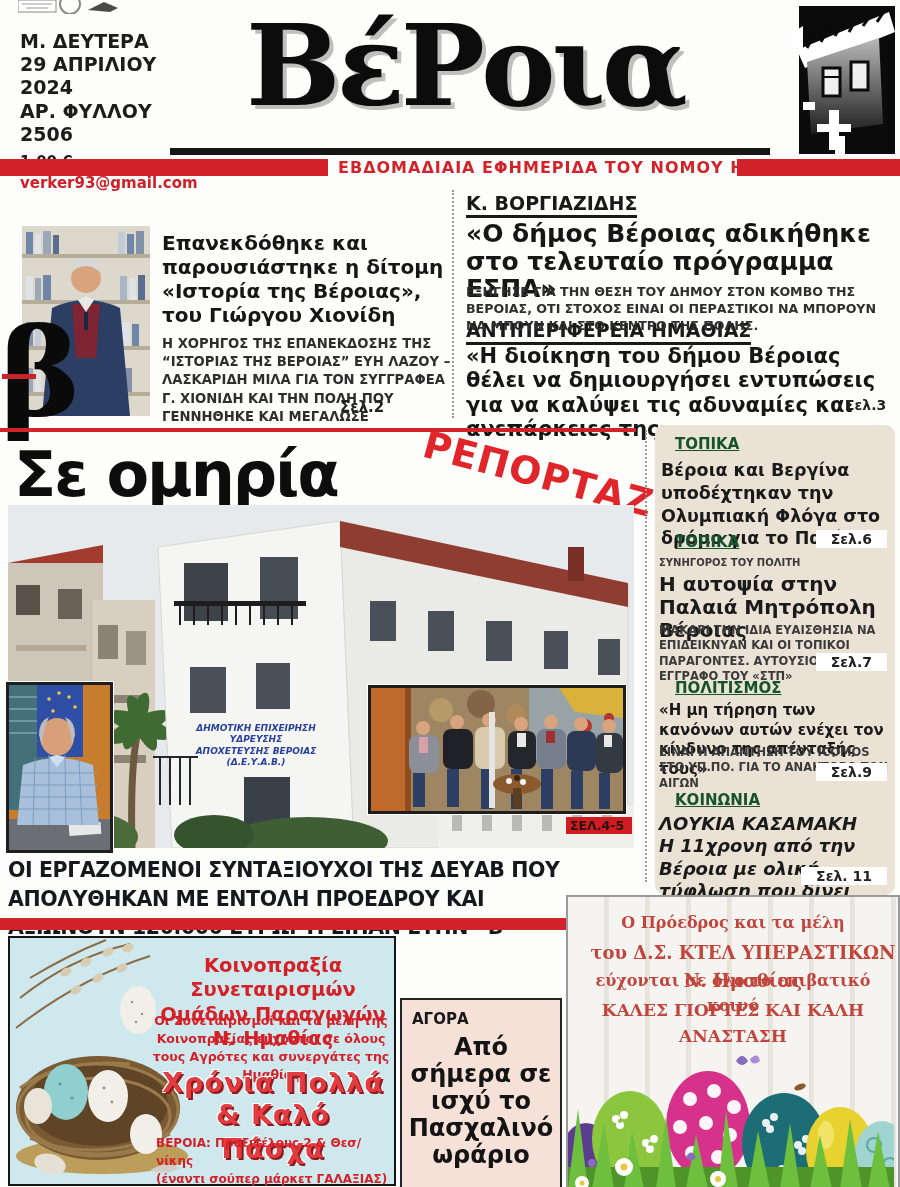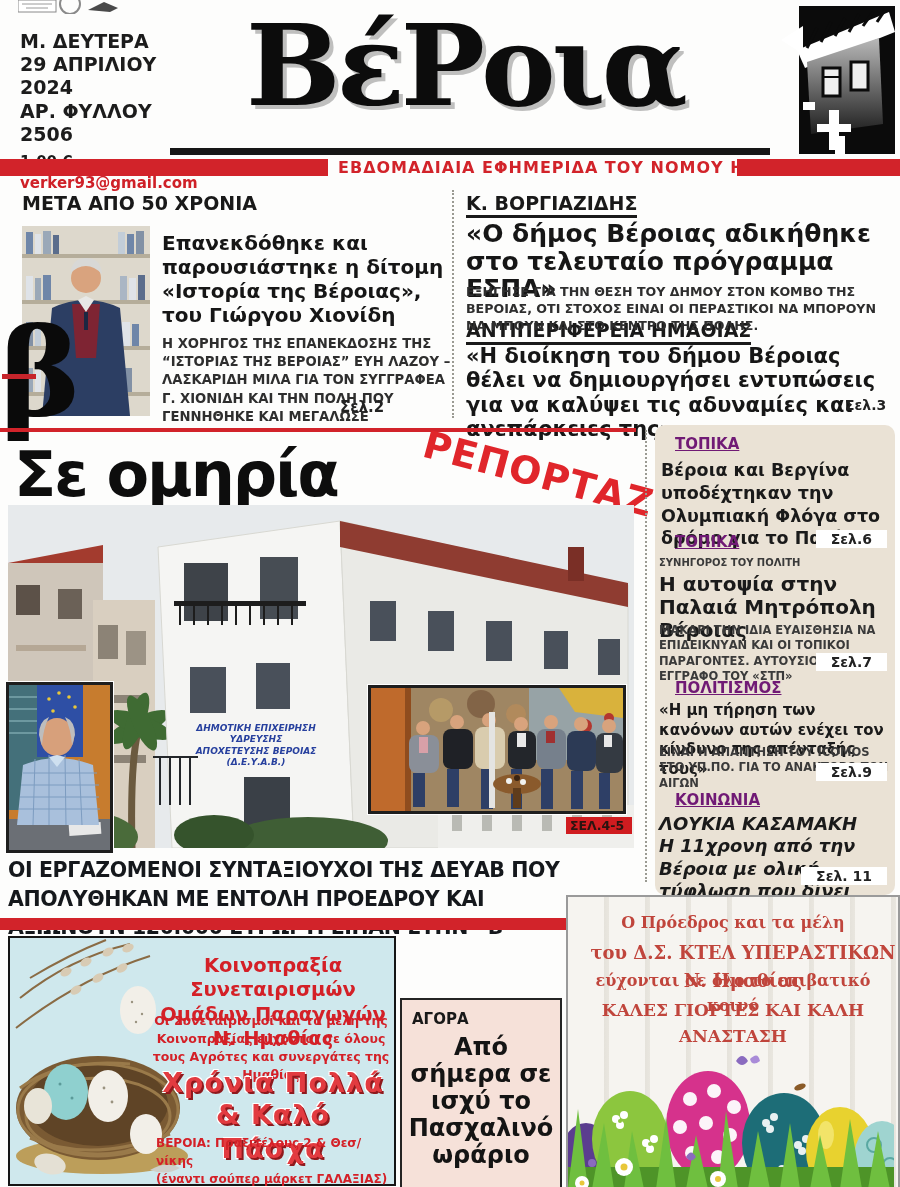--- a/index.html
+++ b/index.html
@@ -22,21 +22,21 @@
   .hl{font-weight:800;color:#161616;}
   .deck{font-weight:700;color:#2e2e2e;}
   .pg{font-weight:800;color:#222;}
   .dotv{border-left:2px dotted #9a9a92;}
   .stamp{color:#e0262b;font-weight:800;font-size:38px;letter-spacing:1px;transform:rotate(15deg);}
   .mainhl{font-weight:900;font-size:62px;letter-spacing:-2px;color:#0d0d0d;}
   .caption{font-weight:800;font-size:20.5px;line-height:1.4;letter-spacing:-0.4px;color:#15181c;}
   .redbar{background:#d2232a;}
   
   .sidebar{background:#eae2d5;border-radius:10px;}
-  .tag{color:#701a75;font-weight:800;font-size:15px;text-decoration:underline;}
+  .tag{color:#14532d;font-weight:800;font-size:15px;text-decoration:underline;}
   .sb-t1{font-weight:800;font-size:17.5px;line-height:1.3;color:#1a1a1a;}
   .sb-t2{font-weight:800;font-size:20px;line-height:1.15;color:#1a1a1a;}
   .sb-t3{font-weight:800;font-size:15px;line-height:1.3;color:#1a1a1a;}
   .sb-k{font-weight:700;font-size:10px;color:#3a3a3a;}
   .sb-d{font-weight:700;font-size:11.5px;line-height:1.33;color:#3a3a3a;}
   .sb-it{font-style:italic;font-weight:800;font-size:18px;line-height:1.25;color:#1a1a1a;}
   .pgbox{background:#fff;font-weight:800;font-size:14px;color:#222;padding:1px 15px;}
   
   .inset{border:3px solid #1e1e1e;background:#777;overflow:hidden;box-shadow:0 0 0 1px #fff;}
   .sign{color:#27409e;font-weight:800;font-style:italic;font-size:9px;line-height:1.25;text-align:center;}
@@ -107,21 +107,20 @@
     <rect x="56" y="104" width="10" height="40" fill="#ffffff"></rect>
     <rect x="44" y="118" width="34" height="8" fill="#ffffff"></rect>
     <rect x="62" y="130" width="10" height="18" fill="#ffffff"></rect>
     <rect x="30" y="96" width="12" height="8" fill="#ffffff"></rect>
   </svg>
 
   <div class="abs tagbar" style="left:0;top:159px;width:328px;">&nbsp;</div>
   <div class="abs tagline" style="left:338px;top:158px;">ΕΒΔΟΜΑΔΙΑΙΑ ΕΦΗΜΕΡΙΔΑ ΤΟΥ ΝΟΜΟΥ ΗΜΑΘΙΑΣ</div>
   <div class="abs tagbar" style="left:737px;top:159px;width:163px;">&nbsp;</div>
 
-  <div class="abs kick" style="left:22px;top:192px;">ΜΕΤΑ ΑΠΟ 50 ΧΡΟΝΙΑ</div>
 
   <svg class="abs" style="left:22px;top:226px;width:128px;height:190px;" viewBox="0 0 128 190">
     <rect width="128" height="190" fill="#ddd8cc"></rect>
     <g>
       <rect x="0" y="28" width="128" height="4" fill="#b5ad9a"></rect>
       <rect x="0" y="74" width="128" height="4" fill="#b5ad9a"></rect>
       <rect x="0" y="120" width="128" height="4" fill="#b5ad9a"></rect>
       <rect x="0" y="166" width="128" height="4" fill="#b5ad9a"></rect>
     </g>
     <g>

